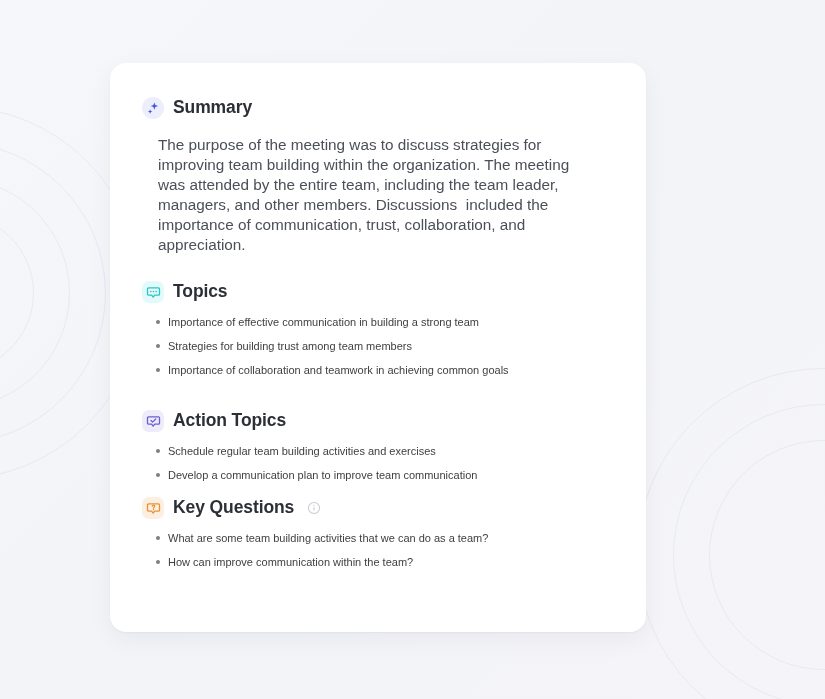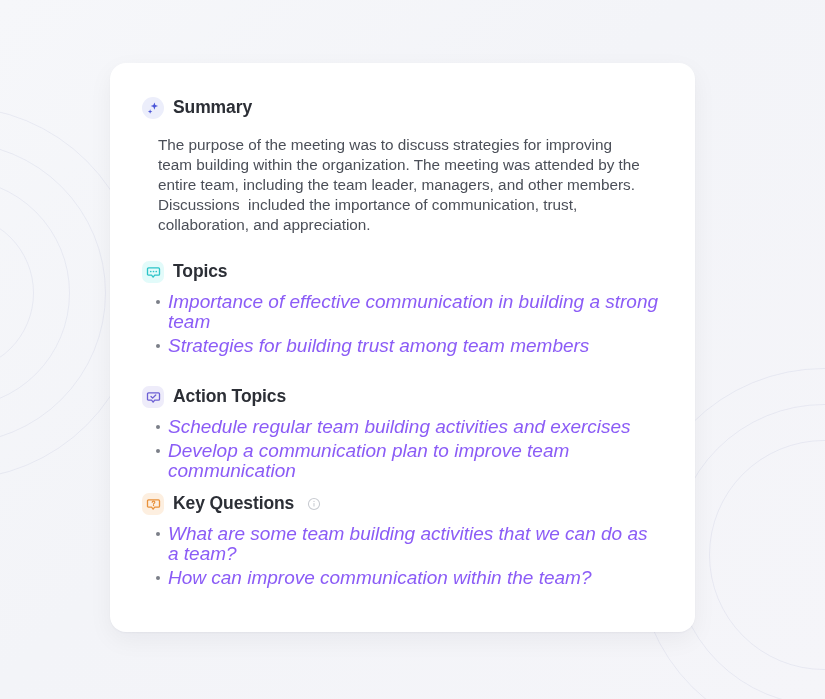--- a/index.html
+++ b/index.html
@@ -39,21 +39,21 @@
 
   .rings-right-1 { right: -150px; top: 404px; width: 300px; height: 300px; }
   .rings-right-2 { right: -114px; top: 440px; width: 228px; height: 228px; }
   .rings-right-3 { right: -186px; top: 368px; width: 372px; height: 372px; }
 
   
   .card {
     position: absolute;
     left: 110px;
     top: 63px;
-    width: 585px;
+    width: 536px;
     height: 569px;
     box-sizing: border-box;
     background: #ffffff;
     border-radius: 16px;
     box-shadow: 0 1px 2px rgba(16, 24, 40, 0.04),
                 0 8px 24px rgba(16, 24, 40, 0.05);
     padding: 34px 32px 0 32px;
   }
 
   
@@ -111,27 +111,26 @@
     white-space: pre-wrap;
   }
 
   ul.bullets {
     list-style: none;
     margin: 0;
     padding: 0;
   }
   ul.bullets li {
     position: relative;
-    font-size: 19px;
+    font-size: 11px;
     line-height: 20px;
-    color: #8b5cf6;
+    color: #404040;
     padding-left: 26px;
     margin-bottom: 4px;
     max-width: 520px;
-    font-style: italic;
   }
   ul.bullets li::before {
     content: "";
     position: absolute;
     left: 14px;
     top: 8px;
     width: 4px;
     height: 4px;
     border-radius: 50%;
     background: #7b7f88;
@@ -173,20 +172,21 @@
             <circle cx="7.6" cy="10.4" r="1.35" fill="#2bc4c8"></circle>
             <circle cx="12" cy="10.4" r="1.35" fill="#2bc4c8"></circle>
             <circle cx="16.4" cy="10.4" r="1.35" fill="#2bc4c8"></circle>
           </svg>
         </span>
         <span class="section-title">Topics</span>
       </div>
       <ul class="bullets">
         <li>Importance of effective communication in building a strong team</li>
         <li>Strategies for building trust among team members</li>
+        <li>Importance of collaboration and teamwork in achieving common goals</li>
       </ul>
     </div>
 
     <div class="section actions">
       <div class="section-head">
         <span class="sec-icon actions">
           <svg width="15" height="15" viewBox="0 0 24 24">
             <path d="M4 4.6h16c.9 0 1.6.7 1.6 1.6v8.4c0 .9-.7 1.6-1.6 1.6h-6.1l-2.5 3.2-2.5-3.2H4c-.9 0-1.6-.7-1.6-1.6V6.2c0-.9.7-1.6 1.6-1.6z" fill="none" stroke="#6c5fd4" stroke-width="2.1" stroke-linejoin="round"></path>
             <path d="M8 10.4l2.6 2.6 5-5" fill="none" stroke="#6c5fd4" stroke-width="2.1" stroke-linecap="round" stroke-linejoin="round"></path>
           </svg>

